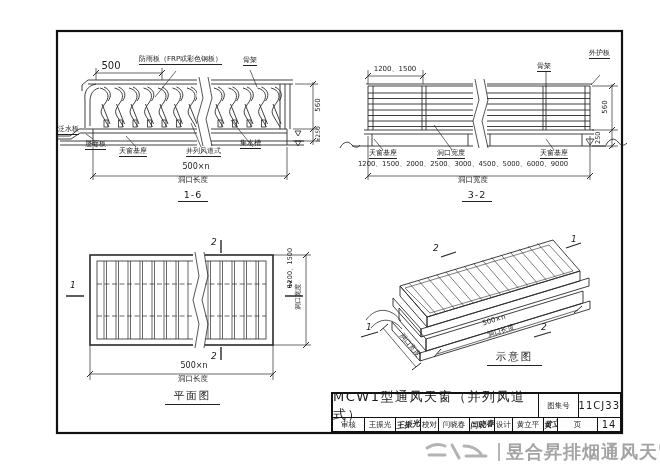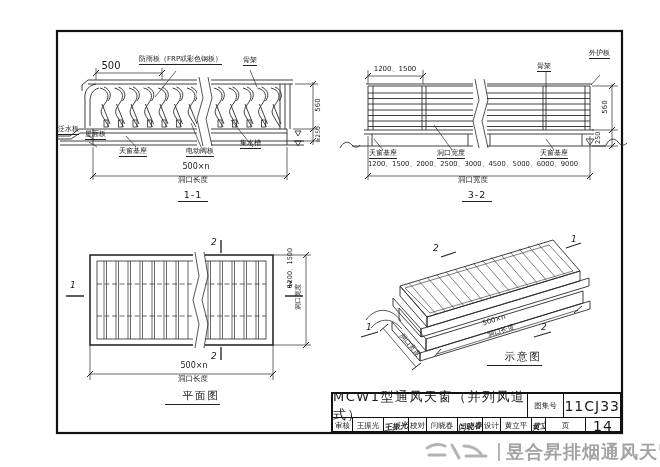--- a/index.html
+++ b/index.html
@@ -5,34 +5,34 @@
   html,body{margin:0;padding:0;background:#fff;}
   #stage{position:relative;width:660px;height:467px;background:#ffffff;overflow:hidden;
          font-family:"DejaVu Sans",sans-serif;color:#1a1a1a;}
   svg{position:absolute;left:0;top:0;}
   .lbl{position:absolute;font-size:7px;line-height:1.15;white-space:nowrap;color:#1a1a1a;text-align:right;}
   .u{border-bottom:0.8px solid #222;padding-bottom:0.5px;}
   .ctr{text-align:center;}
   .rot{transform-origin:center center;}
   .cap{position:absolute;font-size:9.5px;text-align:center;border-bottom:1px solid #222;
        padding-bottom:1px;letter-spacing:1px;}
-  .bigcap{position:absolute;font-size:10.5px;text-align:right;border-bottom:1px solid #222;
+  .bigcap{position:absolute;font-size:10.5px;text-align:center;border-bottom:1px solid #222;
        padding-bottom:1px;letter-spacing:2px;}
   .mk{position:absolute;font-size:9px;font-style:italic;}
   
   .tb{position:absolute;left:331px;top:392px;width:291px;height:41px;border:2px solid #111;
       box-sizing:border-box;display:flex;flex-direction:column;background:#fff;}
   .tb-r1{display:flex;height:24px;border-bottom:1px solid #111;box-sizing:border-box;}
   .tb-r2{display:flex;flex:1;}
   .tb-title{width:211px;display:flex;align-items:center;justify-content:center;
       font-size:13px;letter-spacing:1.5px;border-right:1px solid #111;box-sizing:border-box;}
   .tb-c{display:flex;align-items:center;justify-content:center;border-right:1px solid #111;
       box-sizing:border-box;font-size:7.5px;}
   .tb-c:last-child{border-right:none;}
-  .num{font-size:14px;letter-spacing:1px;}
+  .num{font-size:10px;letter-spacing:1px;}
   .sig{font-style:italic;font-weight:bold;font-size:8px;transform:rotate(-6deg);color:#222;
        white-space:nowrap;overflow:hidden;}
   
   .wm{position:absolute;left:424px;top:438px;height:27px;display:flex;align-items:center;
       gap:6px;color:#a3a3a3;}
   .wm-sep{width:2px;height:18px;background:#b5b5b5;}
   .wm-text{font-size:18px;font-weight:bold;letter-spacing:1px;color:#a3a3a3;white-space:nowrap;}
 </style>
 </head>
 <body>
@@ -172,37 +172,37 @@
     <path stroke-width="1" d="M434,357 L441,349 M574,313 L582,306 M380,331 L388,324 M412,370 L421,363"></path>
   </g>
 </svg>
 
 <div class="lbl ctr" style="left:95px;top:60px;width:32px;font-size:10px">500</div>
 <div class="lbl u" style="left:139px;top:55px">防雨板（FRP或彩色钢板）</div>
 <div class="lbl u" style="left:243px;top:56px">骨架</div>
 <div class="lbl ctr rot" style="left:305px;top:100.5px;width:26px;transform:rotate(-90deg)">560</div>
 <div class="lbl ctr rot" style="left:305px;top:131px;width:26px;font-size:6px;transform:rotate(-90deg)">≥250</div>
 <div class="lbl u" style="left:58px;top:125px">泛水板</div>
-<div class="lbl u" style="left:85px;top:130px">屋面板</div>
+<div class="lbl u" style="left:85px;top:140px">屋面板</div>
 <div class="lbl u" style="left:119px;top:147px">天窗基座</div>
-<div class="lbl u" style="left:186px;top:147px">电动阀板</div>
+<div class="lbl u" style="left:186px;top:147px">并列风道式</div>
 <div class="lbl u" style="left:240px;top:139px">集水槽</div>
 <div class="lbl ctr" style="left:170px;top:162px;width:52px;font-size:8px">500×n</div>
 <div class="lbl ctr" style="left:164px;top:176px;width:58px;font-size:7.5px">洞口长度</div>
-<div class="cap" style="left:178px;top:189px;width:30px">1-1</div>
+<div class="cap" style="left:178px;top:189px;width:30px">1-6</div>
 
 <div class="lbl ctr" style="left:367px;top:65px;width:56px">1200、1500</div>
 <div class="lbl u" style="left:537px;top:62px">骨架</div>
 <div class="lbl u" style="left:589px;top:49px">外护板</div>
 <div class="lbl ctr rot" style="left:592px;top:102.5px;width:26px;transform:rotate(-90deg)">560</div>
 <div class="lbl ctr rot" style="left:586px;top:134px;width:26px;font-size:6.5px;transform:rotate(-90deg)">250</div>
 <div class="lbl u" style="left:369px;top:149px">天窗基座</div>
 <div class="lbl u" style="left:437px;top:149px">洞口宽度</div>
 <div class="lbl u" style="left:540px;top:149px">天窗基座</div>
-<div class="lbl ctr" style="left:368px;top:161px;width:188px;font-size:6.8px">1200、1500、2000、2500、3000、4500、5000、6000、9000</div>
+<div class="lbl ctr" style="left:358px;top:161px;width:188px;font-size:6.8px">1200、1500、2000、2500、3000、4500、5000、6000、9000</div>
 <div class="lbl ctr" style="left:444px;top:176px;width:58px;font-size:7.5px">洞口宽度</div>
 <div class="cap" style="left:462px;top:189px;width:30px">3-2</div>
 
 <div class="mk" style="left:211px;top:237px">2</div>
 <div class="mk" style="left:211px;top:351px">2</div>
 <div class="mk" style="left:70px;top:280px">1</div>
 <div class="mk" style="left:287px;top:280px">1</div>
 <div class="lbl ctr rot" style="left:264px;top:263.5px;width:54px;font-size:6.5px;transform:rotate(-90deg)">1200、1500</div>
 <div class="lbl ctr rot" style="left:283px;top:292.5px;width:32px;font-size:6.5px;transform:rotate(-90deg)">洞口宽度</div>
 <div class="lbl ctr" style="left:168px;top:361px;width:52px;font-size:8px">500×n</div>
@@ -218,21 +218,21 @@
 <div class="lbl ctr rot" style="left:394px;top:340.5px;width:32px;transform:rotate(50deg)">洞口宽度</div>
 <div class="bigcap" style="left:487px;top:350px;width:55px">示意图</div>
 
 <div class="tb">
   <div class="tb-r1">
     <div class="tb-title">MCW1型通风天窗（并列风道式）</div>
     <div class="tb-c" style="width:40px">图集号</div>
     <div class="tb-c num" style="flex:1">11CJ33</div>
   </div>
   <div class="tb-r2">
-    <div class="tb-c" style="width:20px">审核</div>
+    <div class="tb-c" style="width:32px">审核</div>
     <div class="tb-c" style="width:31px">王振光</div>
     <div class="tb-c" style="width:25px">
           <span class="sig">王振光</span>
         </div>
     <div class="tb-c" style="width:18px">校对</div>
     <div class="tb-c" style="width:31px">闫晓春</div>
     <div class="tb-c" style="width:25px">
           <span class="sig">闫晓春</span>
         </div>
     <div class="tb-c" style="width:18px">设计</div>

